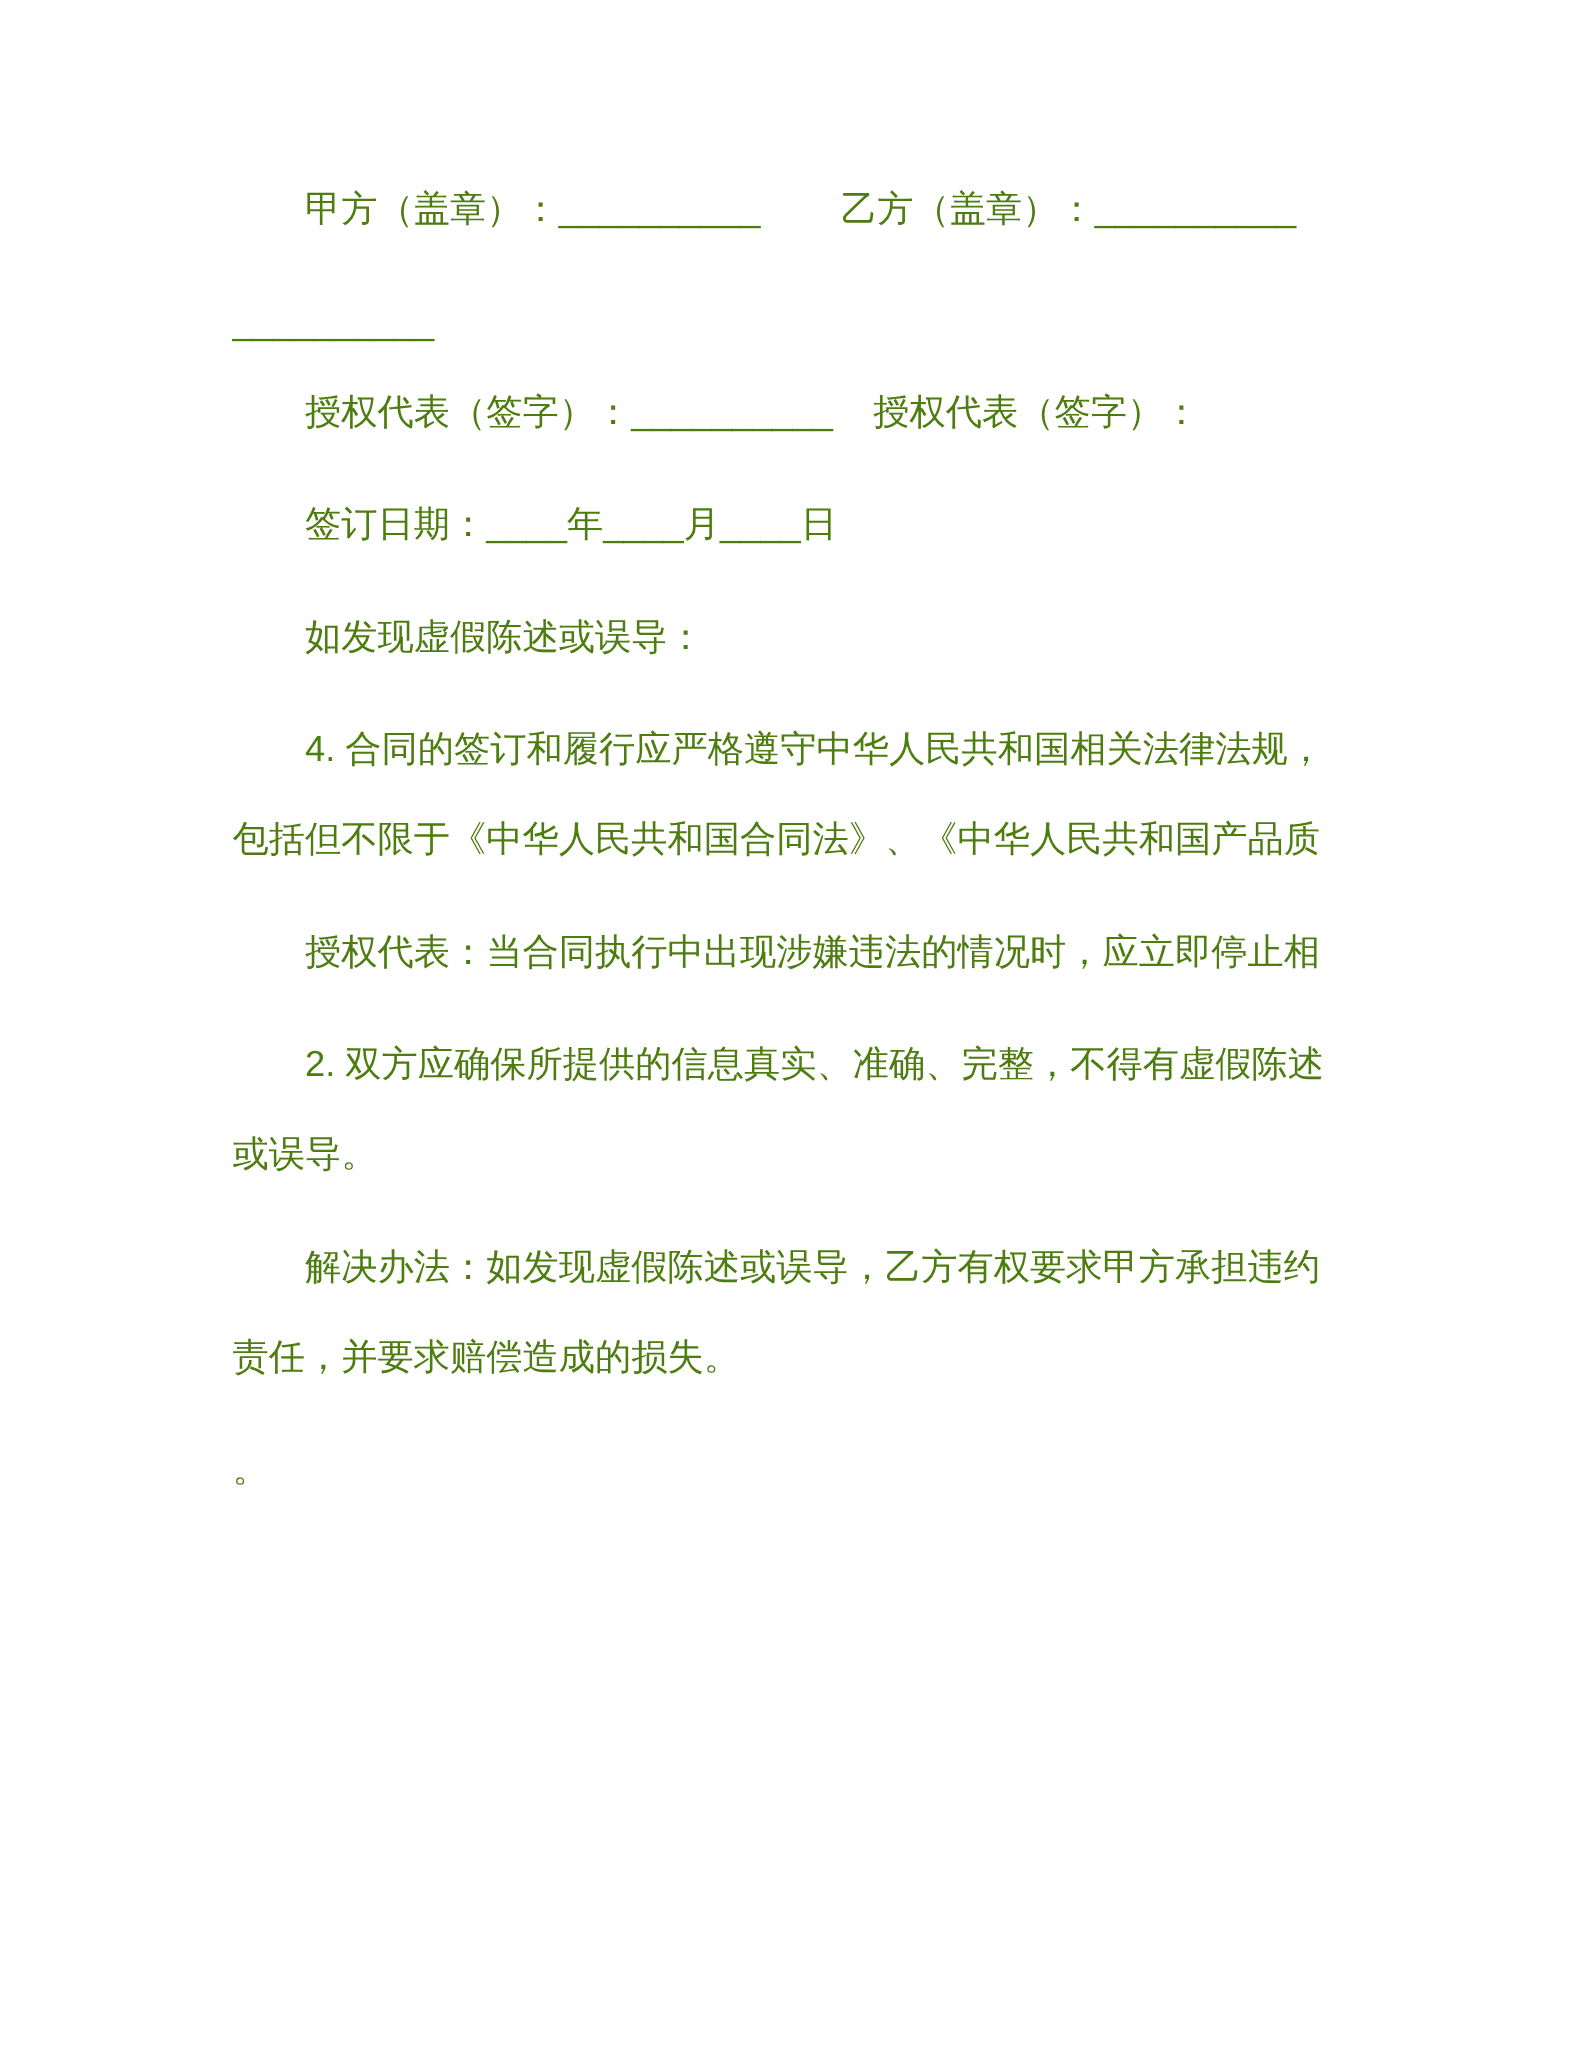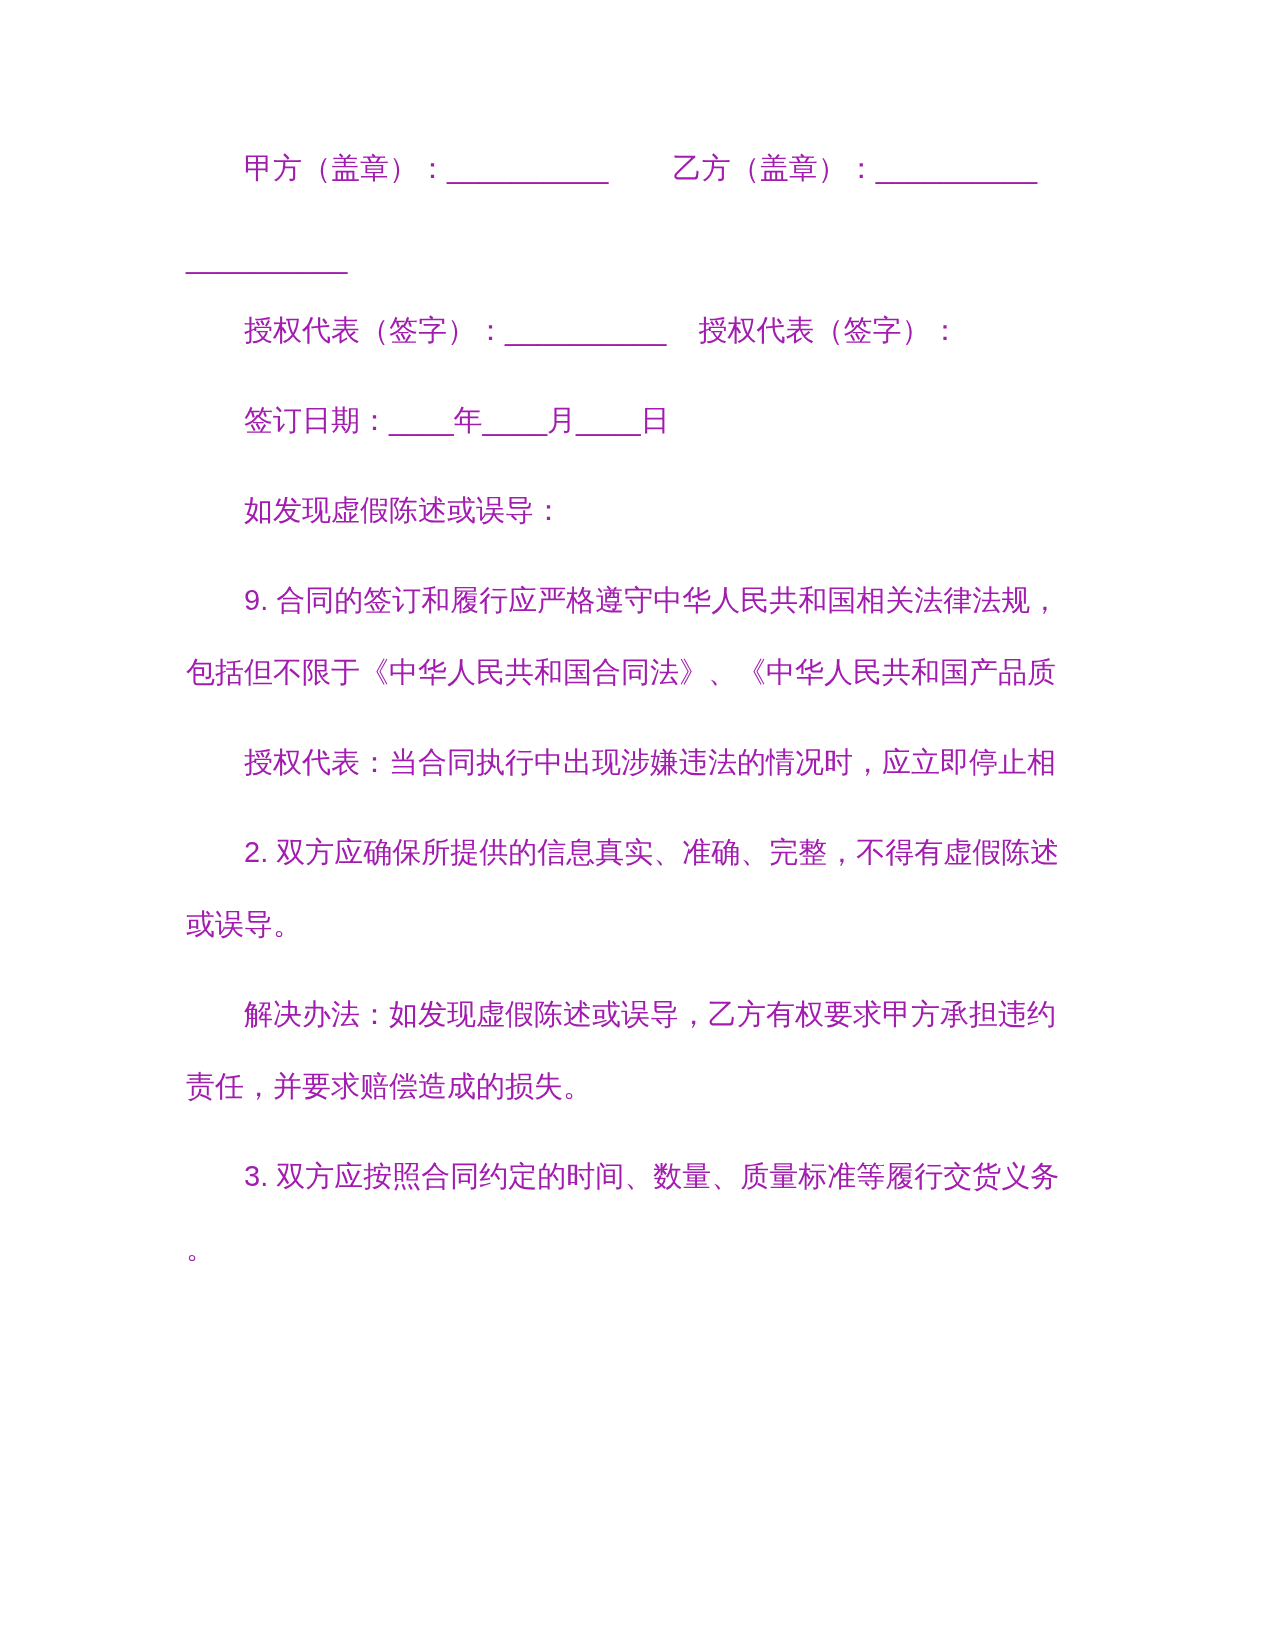--- a/index.html
+++ b/index.html
@@ -7,21 +7,21 @@
     padding: 0;
     background: #ffffff;
   }
   .page {
     position: relative;
     width: 1275px;
     height: 1650px;
     background: #ffffff;
     overflow: hidden;
     font-family: "Liberation Sans", "DejaVu Sans", sans-serif;
-    color: #a21caf;
+    color: #4d7c0f;
   }
   .content {
     position: absolute;
     left: 186px;
     top: 132px;
     width: 906px;
   }
   .para {
     margin: 0 0 18px 0;
   }
@@ -52,37 +52,36 @@
 
     <div class="para">
       <div class="line indent">签订日期：____年____月____日</div>
     </div>
 
     <div class="para">
       <div class="line indent">如发现虚假陈述或误导：</div>
     </div>
 
     <div class="para">
-      <div class="line indent">9. 合同的签订和履行应严格遵守中华人民共和国相关法律法规，</div>
+      <div class="line indent">4. 合同的签订和履行应严格遵守中华人民共和国相关法律法规，</div>
       <div class="line">包括但不限于《中华人民共和国合同法》、《中华人民共和国产品质</div>
     </div>
 
     <div class="para">
       <div class="line indent">授权代表：当合同执行中出现涉嫌违法的情况时，应立即停止相</div>
     </div>
 
     <div class="para">
       <div class="line indent">2. 双方应确保所提供的信息真实、准确、完整，不得有虚假陈述</div>
       <div class="line">或误导。</div>
     </div>
 
     <div class="para">
       <div class="line indent">解决办法：如发现虚假陈述或误导，乙方有权要求甲方承担违约</div>
       <div class="line">责任，并要求赔偿造成的损失。</div>
     </div>
 
     <div class="para">
-      <div class="line indent">3. 双方应按照合同约定的时间、数量、质量标准等履行交货义务</div>
       <div class="line">。</div>
     </div>
 
   </div>
 </div>
 
 </body></html>

